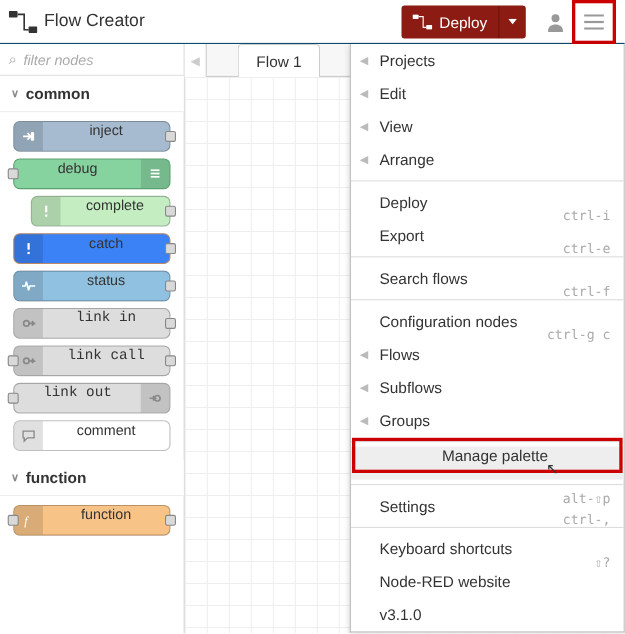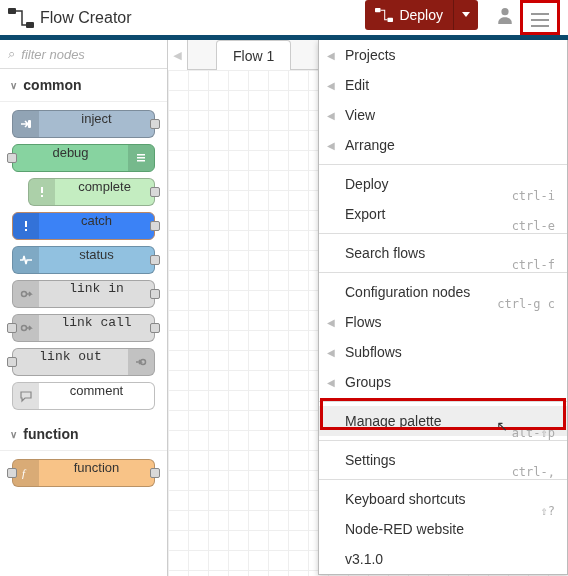--- a/index.html
+++ b/index.html
@@ -1,17 +1,17 @@
 <!DOCTYPE html>
 <html><head>
 <meta charset="utf-8">
 <style>
   * { box-sizing: border-box; margin: 0; padding: 0; }
   html, body { width: 568px; height: 576px; font-family: -apple-system, "Helvetica Neue", Arial, sans-serif; font-size: 14px; color: #333; background: #fff; overflow: hidden; }
-  .header { height: 40px; background: #fff; border-bottom: 5px solid #0c4a6e; display: flex; padding: 0 8px; }
+  .header { height: 40px; background: #fff; border-bottom: 1px solid #0c4a6e; display: flex; align-items: center; padding: 0 8px; }
   .logo { display: flex; align-items: center; gap: 6px; font-size: 16px; font-weight: 400; }
   .logo svg { width: 26px; height: 20px; }
   .header-spacer { flex: 1; }
   .deploy-btn { display: flex; align-items: center; background: #8C1C13; color: #fff; height: 30px; border-radius: 3px; overflow: hidden; cursor: pointer; }
   .deploy-main { display: flex; align-items: center; gap: 6px; padding: 0 10px; height: 100%; border-right: 1px solid rgba(0,0,0,0.25); }
   .deploy-caret { padding: 0 8px; height: 100%; display:flex; align-items:center; }
   .user-icon, .hamburger { width: 30px; height: 30px; display: flex; align-items: center; justify-content: center; margin-left: 12px; color: #888; cursor: pointer; }
   .hamburger-box { border: 3px solid #c00; padding: 2px; }
   .body { display: flex; height: calc(576px - 40px); position: relative; }
   .sidebar { width: 168px; border-right: 1px solid #ccc; background: #fff; display: flex; flex-direction: column; }
@@ -41,21 +41,21 @@
   .workspace { flex:1; position:relative; background: #fff; }
   .tab { position:absolute; top:0; left:48px; height:30px; padding:0 16px; background:#fff; border:1px solid #ccc; border-bottom:none; border-radius:4px 4px 0 0; font-size:14px; display:flex; align-items:center; cursor:pointer; }
   .tabbar { height:30px; border-bottom:1px solid #ccc; background:#f7f7f7; }
   .canvas { position:absolute; top:30px; left:0; right:0; bottom:0;
     background-image: linear-gradient(#eee 1px, transparent 1px), linear-gradient(90deg, #eee 1px, transparent 1px);
     background-size: 20px 20px; }
   .scrolltab { position:absolute; top:0; left:0; width:20px; height:30px; border-right:1px solid #ccc; background:#fff; display:flex; align-items:center; justify-content:center; color:#ccc; font-size:11px;}
   .menu { position:absolute; top:0; right:0; width:250px; background:#fff; border:1px solid #bbb; border-top:none; box-shadow:0 2px 6px rgba(0,0,0,0.2); z-index:10; }
   .menu ul { list-style:none; }
   .menu li { height:30px; display:flex; align-items:center; padding:0 12px 0 26px; position:relative; font-size:14px; cursor:pointer; }
-  .menu li.active { background:#eee; }
+  .menu li.active { background:#eee;flex-direction:column; }
   .menu li .sub { position:absolute; left:8px; color:#bbb; font-size:10px; }
   .menu li .shortcut { margin-left:auto; color:#aaa; font-family: Menlo, monospace; font-size:12px;margin-top:24px; }
   .menu .sep { height:1px; background:#ddd; margin:4px 0; }
   .highlight-box { position:absolute; border:3px solid #c00; pointer-events:none; z-index:20; }
   .hl-menu-item { right:2px; width:246px; top:358px; height:32px; }
   .cursor { position:absolute; z-index:30; right:60px; top:378px; font-size:14px; color:#333; pointer-events:none; }
 </style>
 </head>
 <body>
 

